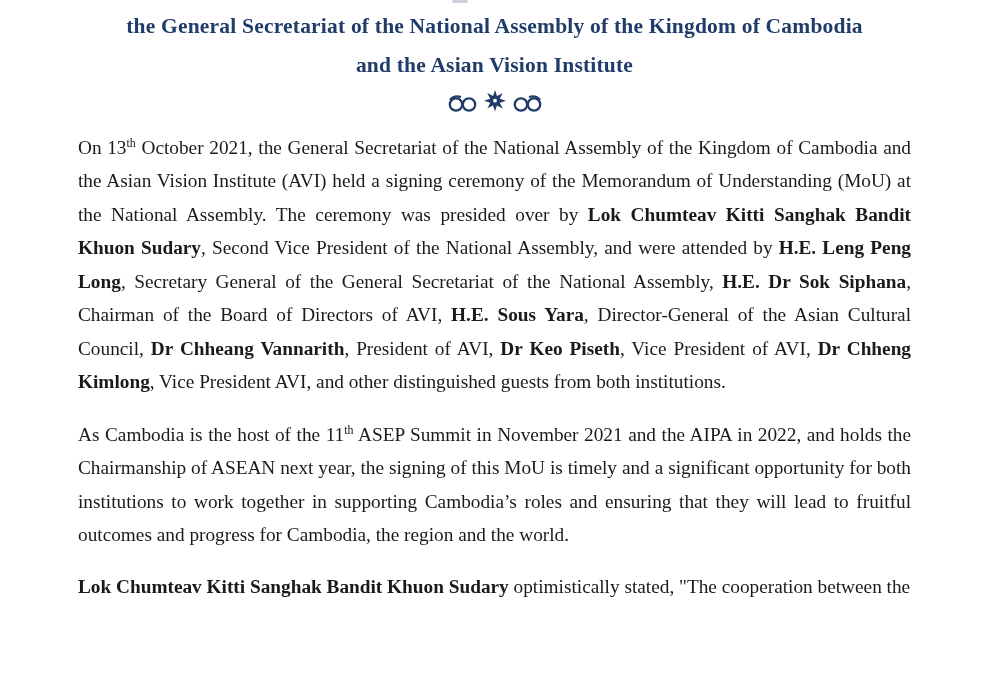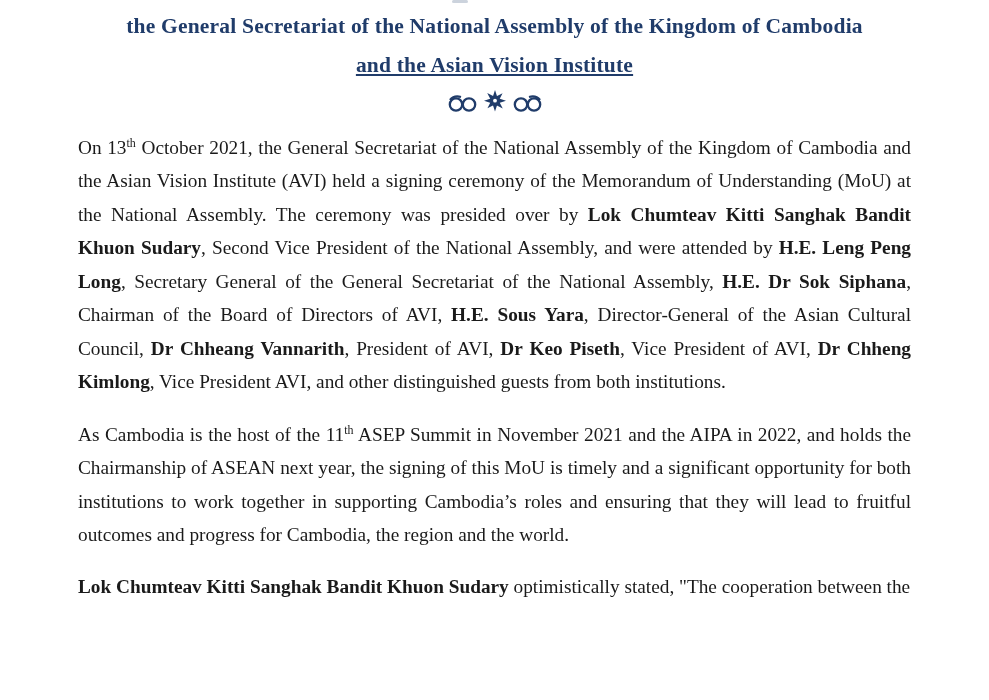--- a/index.html
+++ b/index.html
@@ -25,21 +25,21 @@
     text-align: center;
     color: #203c6a;
   }
   .title {
     margin: 0;
     font-size: 21.5px;
     font-weight: bold;
     line-height: 26px;
     letter-spacing: 0.2px;
   }
-  .title-2 { margin-top: 13px; text-decoration: underline; }
+  .title-2 { margin-top: 13px; }
   .ornament {
     margin-top: 9px;
     height: 28px;
     line-height: 0;
   }
   .doc-body {
     margin: 14px 78px 0 78px;
     font-size: 19.3px;
     line-height: 33.45px;
     color: #1a1a1a;

